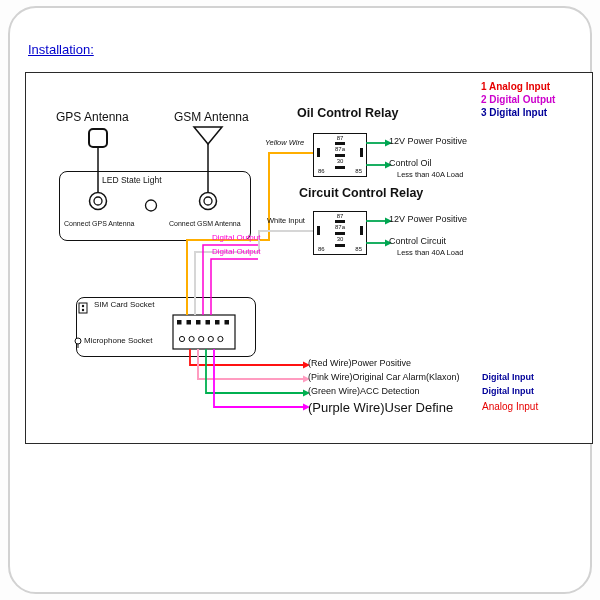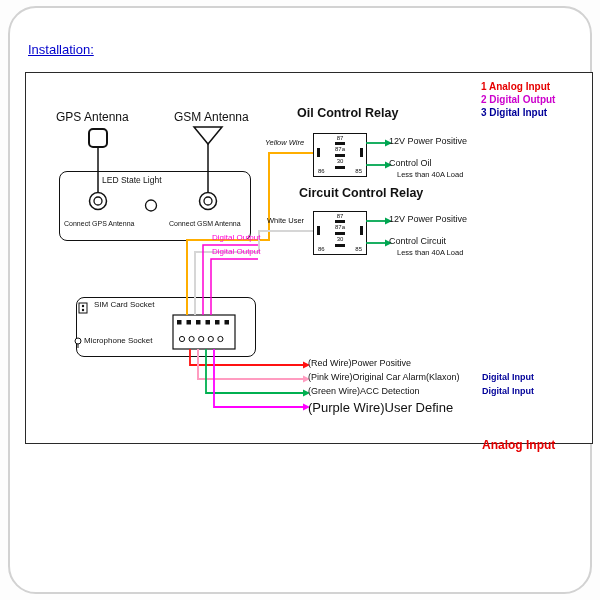--- a/index.html
+++ b/index.html
@@ -81,39 +81,39 @@
       <div class="pin-h" style="top:20px;"></div>
       <div class="pin-num" style="left:50%;transform:translateX(-50%);top:24px;">30</div>
       <div class="pin-h" style="top:32px;"></div>
       <div class="pin-v" style="left:3px;"></div>
       <div class="pin-num" style="left:4px;bottom:2px;">86</div>
       <div class="pin-v" style="right:3px;"></div>
       <div class="pin-num" style="right:4px;bottom:2px;">85</div>
     </div>
 
     <div class="lbl txt" style="left:239px;top:66px;font-size:7.5px;font-style:italic;">Yellow Wire</div>
-    <div class="lbl txt" style="left:241px;top:144px;font-size:7.5px;">White User</div>
+    <div class="lbl txt" style="left:241px;top:144px;font-size:7.5px;">White Input</div>
 
     <div class="lbl txt" style="left:363px;top:64px;font-size:9px;">12V Power Positive</div>
     <div class="lbl txt" style="left:363px;top:86px;font-size:9px;">Control Oil</div>
     <div class="lbl txt" style="left:371px;top:98px;font-size:7.5px;">Less than 40A Load</div>
     <div class="lbl txt" style="left:363px;top:142px;font-size:9px;">12V Power Positive</div>
     <div class="lbl txt" style="left:363px;top:164px;font-size:9px;">Control Circuit</div>
     <div class="lbl txt" style="left:371px;top:176px;font-size:7.5px;">Less than 40A Load</div>
 
     <div class="lbl txt" style="left:186px;top:161px;font-size:8px;color:#ff00d4;">Digital Output</div>
     <div class="lbl txt" style="left:186px;top:175px;font-size:8px;color:#ff00d4;">Digital Output</div>
 
     <div class="lbl txt" style="left:282px;top:286px;font-size:9px;">(Red Wire)Power Positive</div>
     <div class="lbl txt" style="left:282px;top:300px;font-size:9px;">(Pink Wire)Original Car Alarm(Klaxon)</div>
     <div class="lbl txt" style="left:456px;top:300px;font-size:9px;font-weight:bold;color:#000099;">Digital Input</div>
     <div class="lbl txt" style="left:282px;top:314px;font-size:9px;">(Green Wire)ACC Detection</div>
     <div class="lbl txt" style="left:456px;top:314px;font-size:9px;font-weight:bold;color:#000099;">Digital Input</div>
     <div class="lbl txt" style="left:282px;top:328px;font-size:13px;">(Purple Wire)User Define</div>
-    <div class="lbl txt" style="left:456px;top:328px;font-size:12px;font-weight:bold;color:#e60000;margin-top:38px;">Analog Input</div>
+    <div class="lbl txt" style="left:456px;top:328px;font-size:10px;font-weight:normal;color:#e60000;">Analog Input</div>
 
     <svg class="wires" width="550" height="370" viewBox="0 0 550 370">
 
       <g>
         <rect x="63" y="56" width="18" height="18" rx="4" fill="#ffffff" stroke="#111" stroke-width="2"></rect>
         <line x1="72" y1="74" x2="72" y2="119" stroke="#111" stroke-width="1.5"></line>
       </g>
 
       <g>
         <polygon points="168,54 196,54 182,71" fill="#ffffff" stroke="#111" stroke-width="1.5"></polygon>

